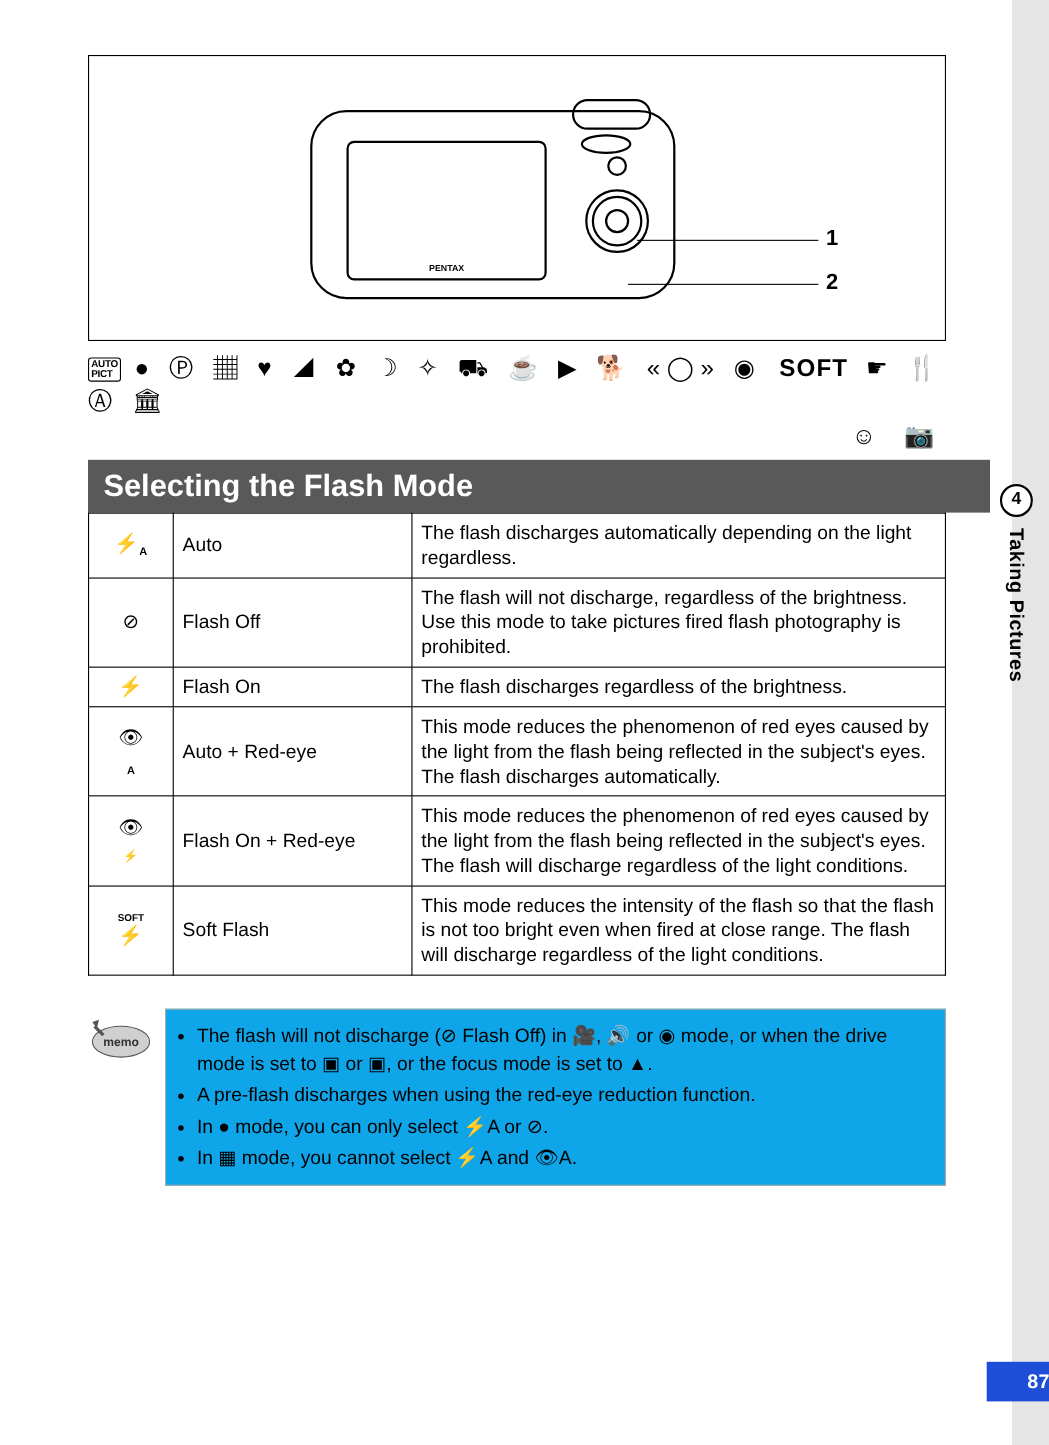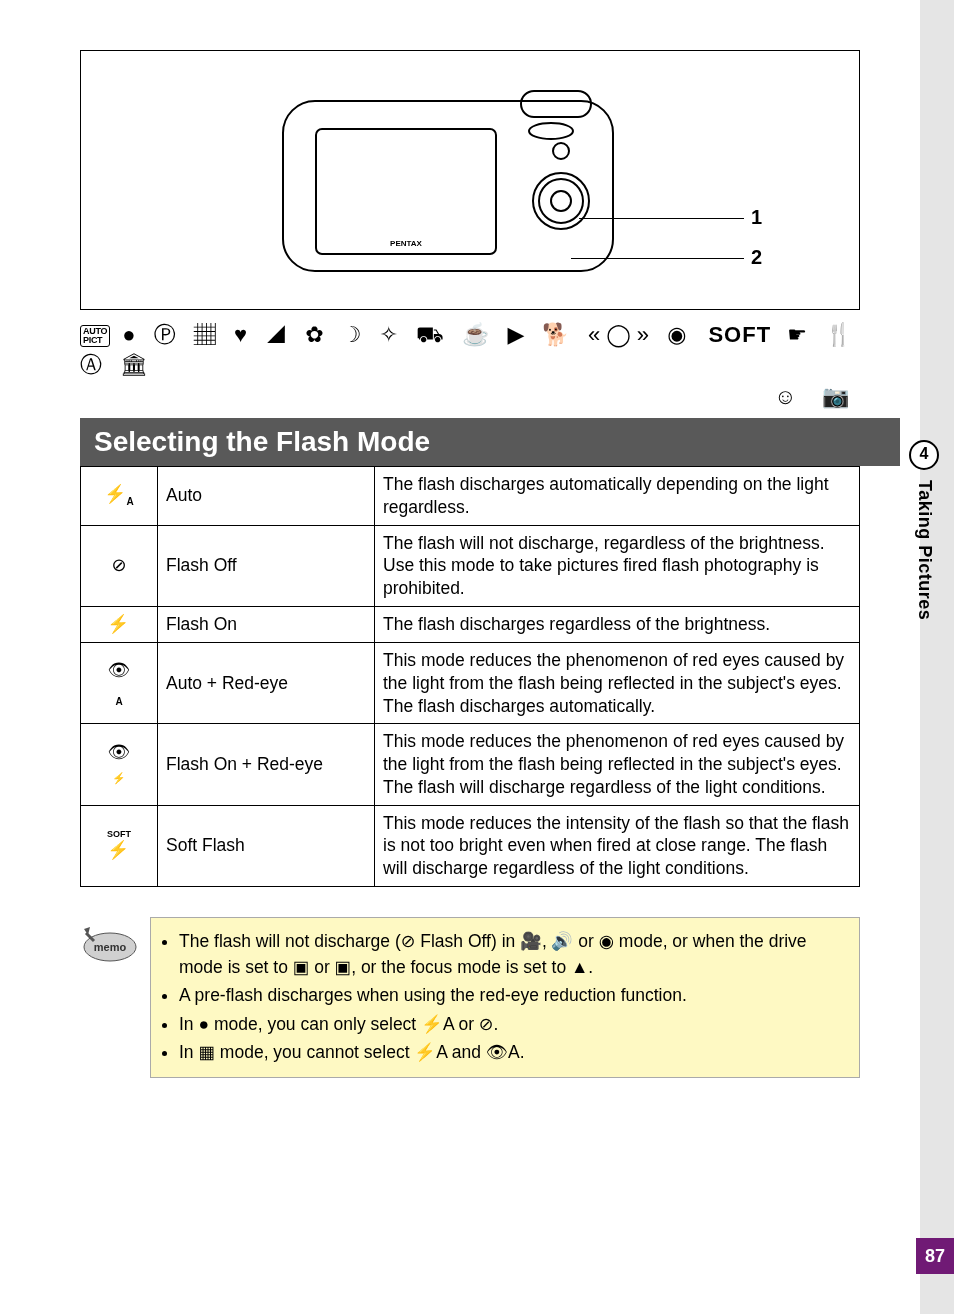--- a/index.html
+++ b/index.html
@@ -51,25 +51,25 @@
     font-weight: bold;
     font-size: 18px;
     margin-top: 10px;
     display: inline-block;
     letter-spacing: .5px;
   }
   .page-num {
     position: absolute;
     right: 0;
     bottom: 40px;
-    width: 38px;
+    width: 57px;
     height: 36px;
-    background: #701a75;
+    background: #1d4ed8;
     color: #fff;
-    text-align: center;
+    text-align: right;
     line-height: 36px;
     font-weight: bold;
     font-size: 18px;
   }
   
   .diagram-box {
     border: 1px solid #000;
     width: 780px;
     height: 260px;
     margin: 10px 0 10px 0;
@@ -186,21 +186,21 @@
   }
   .memo-icon {
     width: 70px;
     flex: 0 0 70px;
     position: relative;
   }
   .memo-icon svg { margin-top: 6px; }
   .memo-box {
     flex: 1;
     border: 1px solid #aaa;
-    background: #fef9c3;
+    background: #0ea5e9;
     padding: 8px 30px 10px 10px;
     font-size: 17.5px;
     line-height: 1.5;
   }
   .memo-box ul {
     margin: 0;
     padding-left: 18px;
   }
   .memo-box li { margin: 2px 0; }
   .sub-a { font-size: 10px; font-weight:bold; vertical-align: sub; }

